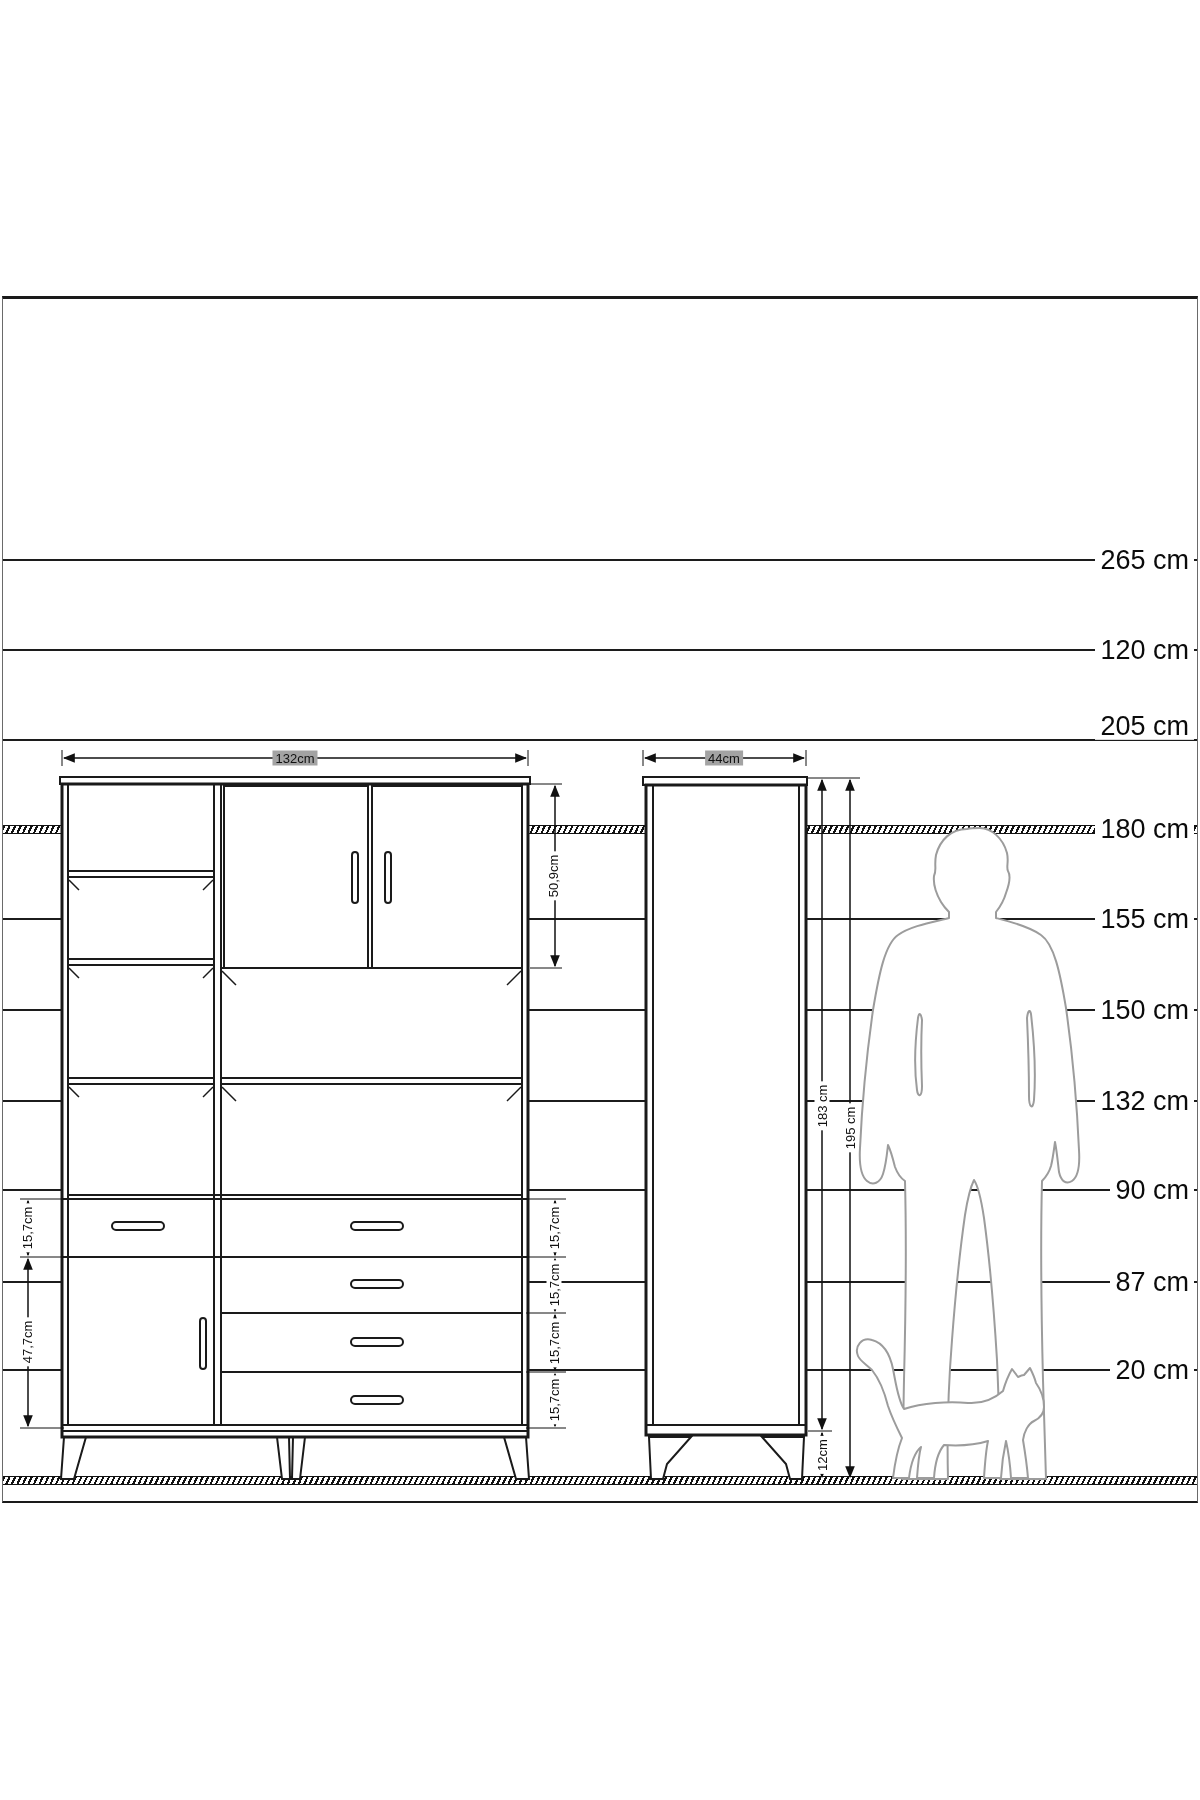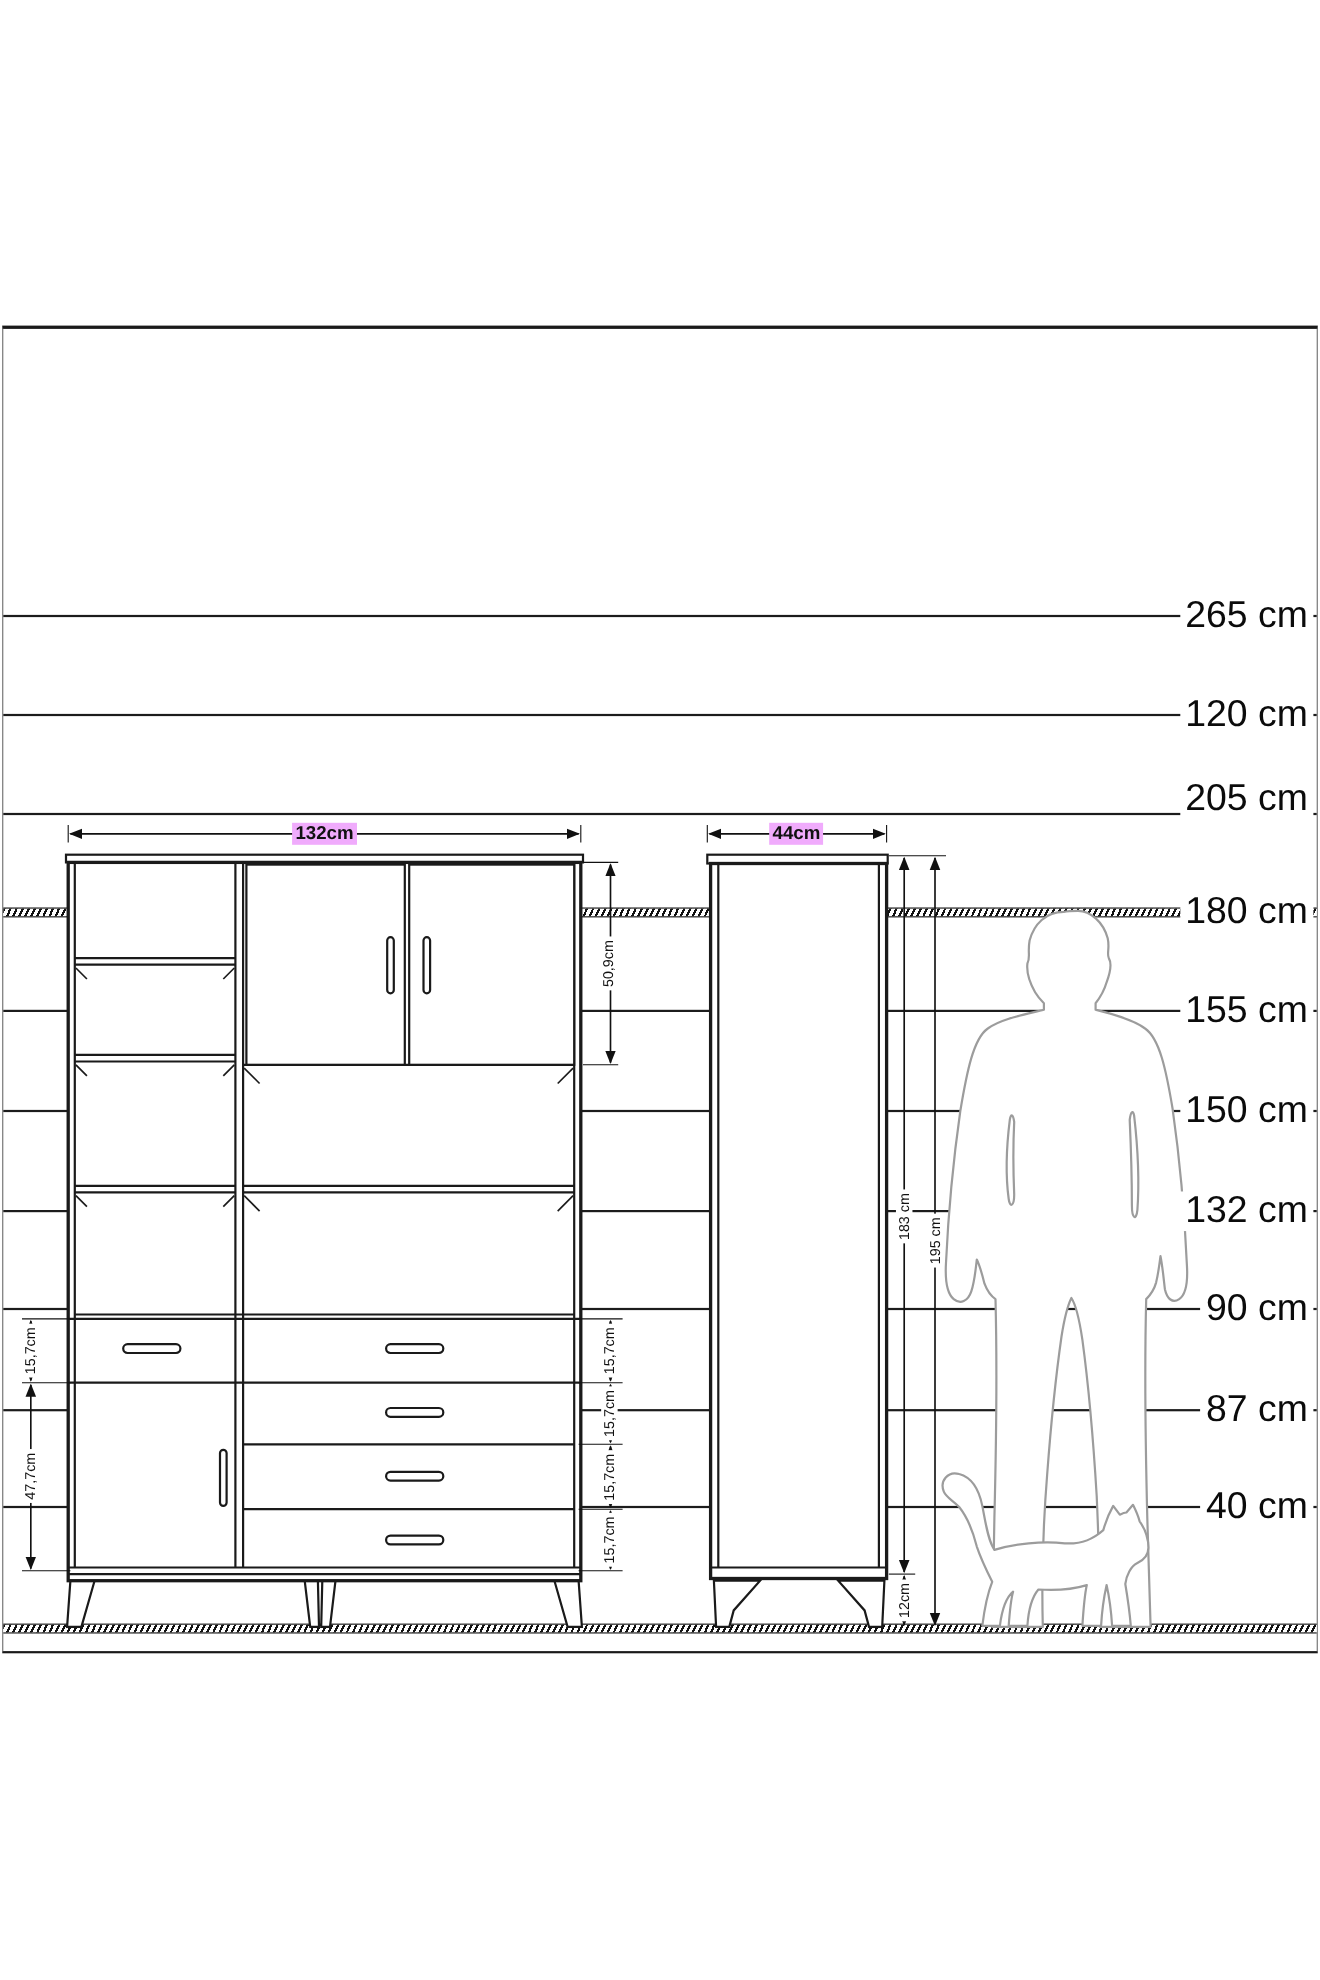--- a/index.html
+++ b/index.html
@@ -5,23 +5,23 @@
   html,body{margin:0;padding:0;background:#fff;}
   .canvas{position:relative;width:1200px;height:1800px;background:#fff;
           font-family:"Liberation Sans", sans-serif;overflow:hidden;}
   .frame{position:absolute;left:2px;top:296px;width:1194px;height:1202px;
          border:1px solid #6a6a6a;border-top:3px solid #1a1a1a;border-bottom:2px solid #1a1a1a;}
   .hline{position:absolute;left:3px;width:1194px;height:2px;background:#1c1c1c;}
   .hatchline{position:absolute;left:3px;width:1194px;height:7px;
              border-top:1px solid #111;border-bottom:1px solid #111;
              background:repeating-linear-gradient(115deg,#111 0 2px,#fff 2px 5px);}
   .scale-label{position:absolute;right:6px;transform:translateY(-50%);
-               font-size:34px;color:#0b0b0b;background:#fff;padding:0 5px;line-height:1.05;}
-  .dim-h{position:absolute;transform:translate(-50%,-50%);font-size:17px;color:#111;
-         background:#f0abfc;padding:0 3px;white-space:nowrap;font-weight:bold;}
+               font-size:27px;color:#0b0b0b;background:#fff;padding:0 5px;line-height:1.05;}
+  .dim-h{position:absolute;transform:translate(-50%,-50%);font-size:13px;color:#111;
+         background:#a3a3a3;padding:0 3px;white-space:nowrap;}
   .dim-v{position:absolute;transform:translate(-50%,-50%) rotate(-90deg);font-size:13px;color:#111;
          background:#fff;padding:0 3px;white-space:nowrap;}
   svg{position:absolute;left:0;top:0;}
 </style>
 </head>
 <body>
 
 <div class="canvas">
 
   <div class="frame"></div>
@@ -199,21 +199,21 @@
   <div>
     <span class="scale-label" style="top:560px">265 cm</span>
     <span class="scale-label" style="top:650px">120 cm</span>
     <span class="scale-label" style="top:726px">205 cm</span>
     <span class="scale-label" style="top:829px">180 cm</span>
     <span class="scale-label" style="top:919px">155 cm</span>
     <span class="scale-label" style="top:1010px">150 cm</span>
     <span class="scale-label" style="top:1101px">132 cm</span>
     <span class="scale-label" style="top:1190px">90 cm</span>
     <span class="scale-label" style="top:1282px">87 cm</span>
-    <span class="scale-label" style="top:1370px">40 cm</span>
+    <span class="scale-label" style="top:1370px">20 cm</span>
   </div>
 
   <div>
     <span class="dim-h" style="left:295px;top:758px">132cm</span>
     <span class="dim-h" style="left:724px;top:758px">44cm</span>
     <span class="dim-v" style="left:553px;top:876px">50,9cm</span>
     <span class="dim-v" style="left:27px;top:1228px">15,7cm</span>
     <span class="dim-v" style="left:27px;top:1342px">47,7cm</span>
     <span class="dim-v" style="left:554px;top:1228px">15,7cm</span>
     <span class="dim-v" style="left:554px;top:1285px">15,7cm</span>

